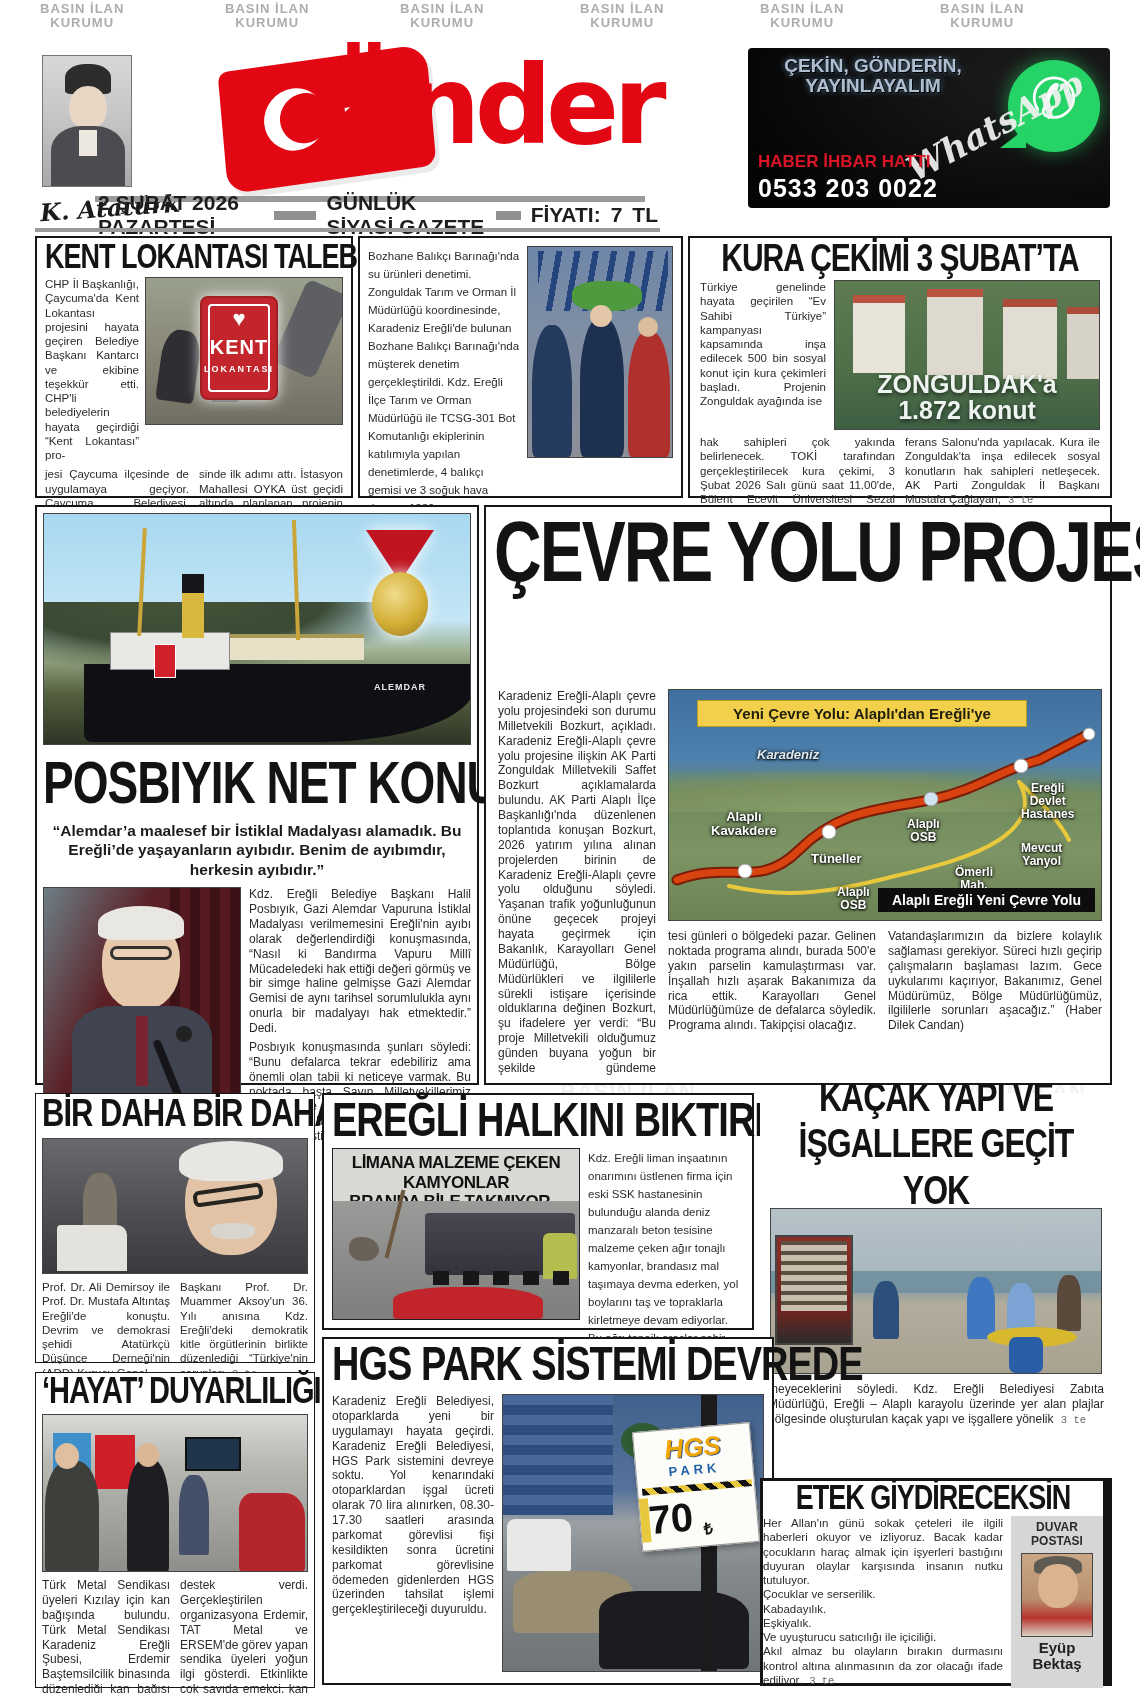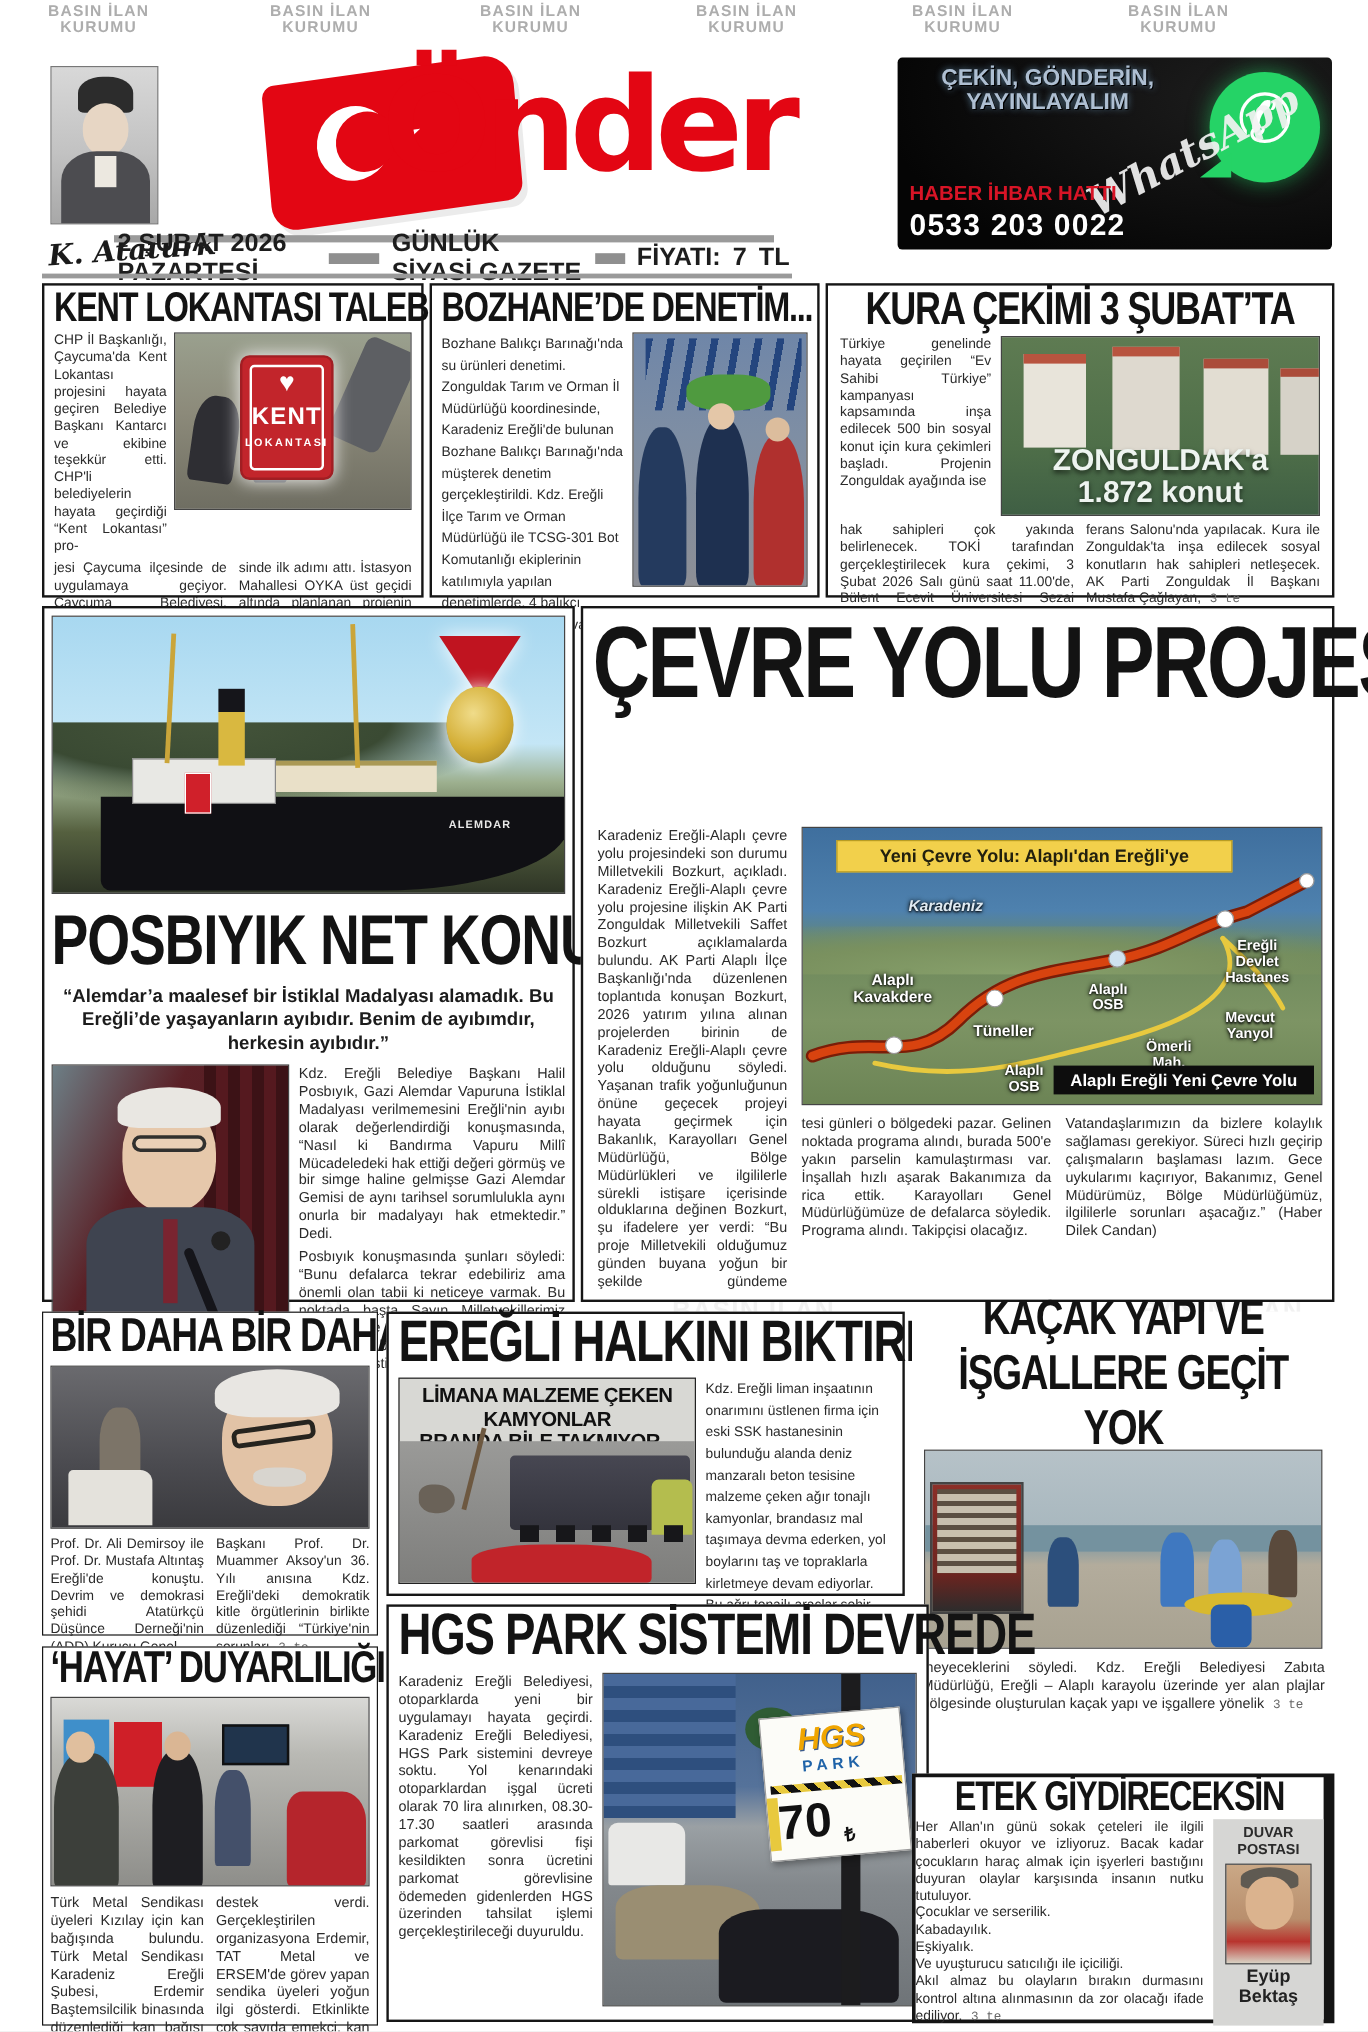--- a/index.html
+++ b/index.html
@@ -140,21 +140,20 @@
     <div class="cols2" style="margin-top:5px;">
       <div class="bodytxt" data-name="article-column" style="font-size:11.5px;">jesi Çaycuma ilçesinde de uygulamaya geçiyor. Çaycuma Belediyesi, vatandaşlara uygun fiyatlı ve sağlıklı yemek sunma hedefiyle hayata geçirdiği Kent Lokantası proje-</div>
       <div class="bodytxt" data-name="article-column" style="font-size:11.5px;">
         <span data-name="article-text">sinde ilk adımı attı. İstasyon Mahallesi OYKA üst geçidi altında planlanan projenin altyapı çalışmaları tamamlanarak zemin betonu döküldü. Toplamda 92 metrekarelik</span>
         <span class="more" data-name="continued-on-page">3 te</span>
       </div>
     </div>
   </div>
 
   <div class="nbox" data-name="article-bozhane" style="left:358px;top:236px;width:325px;height:262px;padding:4px 8px;">
-    <div class="headline" data-name="article-title" style="font-size:27px;"><span class="squash">BOZHANE’DE DENETİM...</span></div>
     <div style="display:flex;gap:7px;margin-top:4px;">
       <div style="width:152px;">
         <span class="bodytxt" data-name="article-text" style="display:inline;font-size:11.5px;">Bozhane Balıkçı Barınağı'nda su ürünleri denetimi. Zonguldak Tarım ve Orman İl Müdürlüğü koordinesinde, Karadeniz Ereğli'de bulunan Bozhane Balıkçı Barınağı'nda müşterek denetim gerçekleştirildi. Kdz. Ereğli İlçe Tarım ve Orman Müdürlüğü ile TCSG-301 Bot Komutanlığı ekiplerinin katılımıyla yapılan denetimlerde, 4 balıkçı gemisi ve 3 soğuk hava deposu 1380</span>
         <span class="more" data-name="continued-on-page">3 te</span>
       </div>
       <div class="photo" data-name="photo-bozhane-denetim" style="flex:1;height:212px;background:linear-gradient(180deg,#6f86a8 0%,#7e8ea4 40%,#8d8f96 100%);">
         <div class="abs" data-name="photo-boat-rigging" style="left:10px;top:4px;width:130px;height:60px;background:repeating-linear-gradient(100deg,#24457e 0 6px,transparent 6px 18px);"></div>
         <div class="abs" data-name="photo-fishing-nets" style="left:44px;top:34px;width:70px;height:30px;background:#4f9a3f;border-radius:40%;"></div>
         <div class="abs" data-name="photo-officer-figure" style="left:4px;top:78px;width:40px;height:132px;background:#243a5e;border-radius:45% 45% 8% 8%;"></div>
         <div class="abs" data-name="photo-officer-figure" style="left:52px;top:70px;width:44px;height:140px;background:#1e3050;border-radius:45% 45% 8% 8%;"></div>

